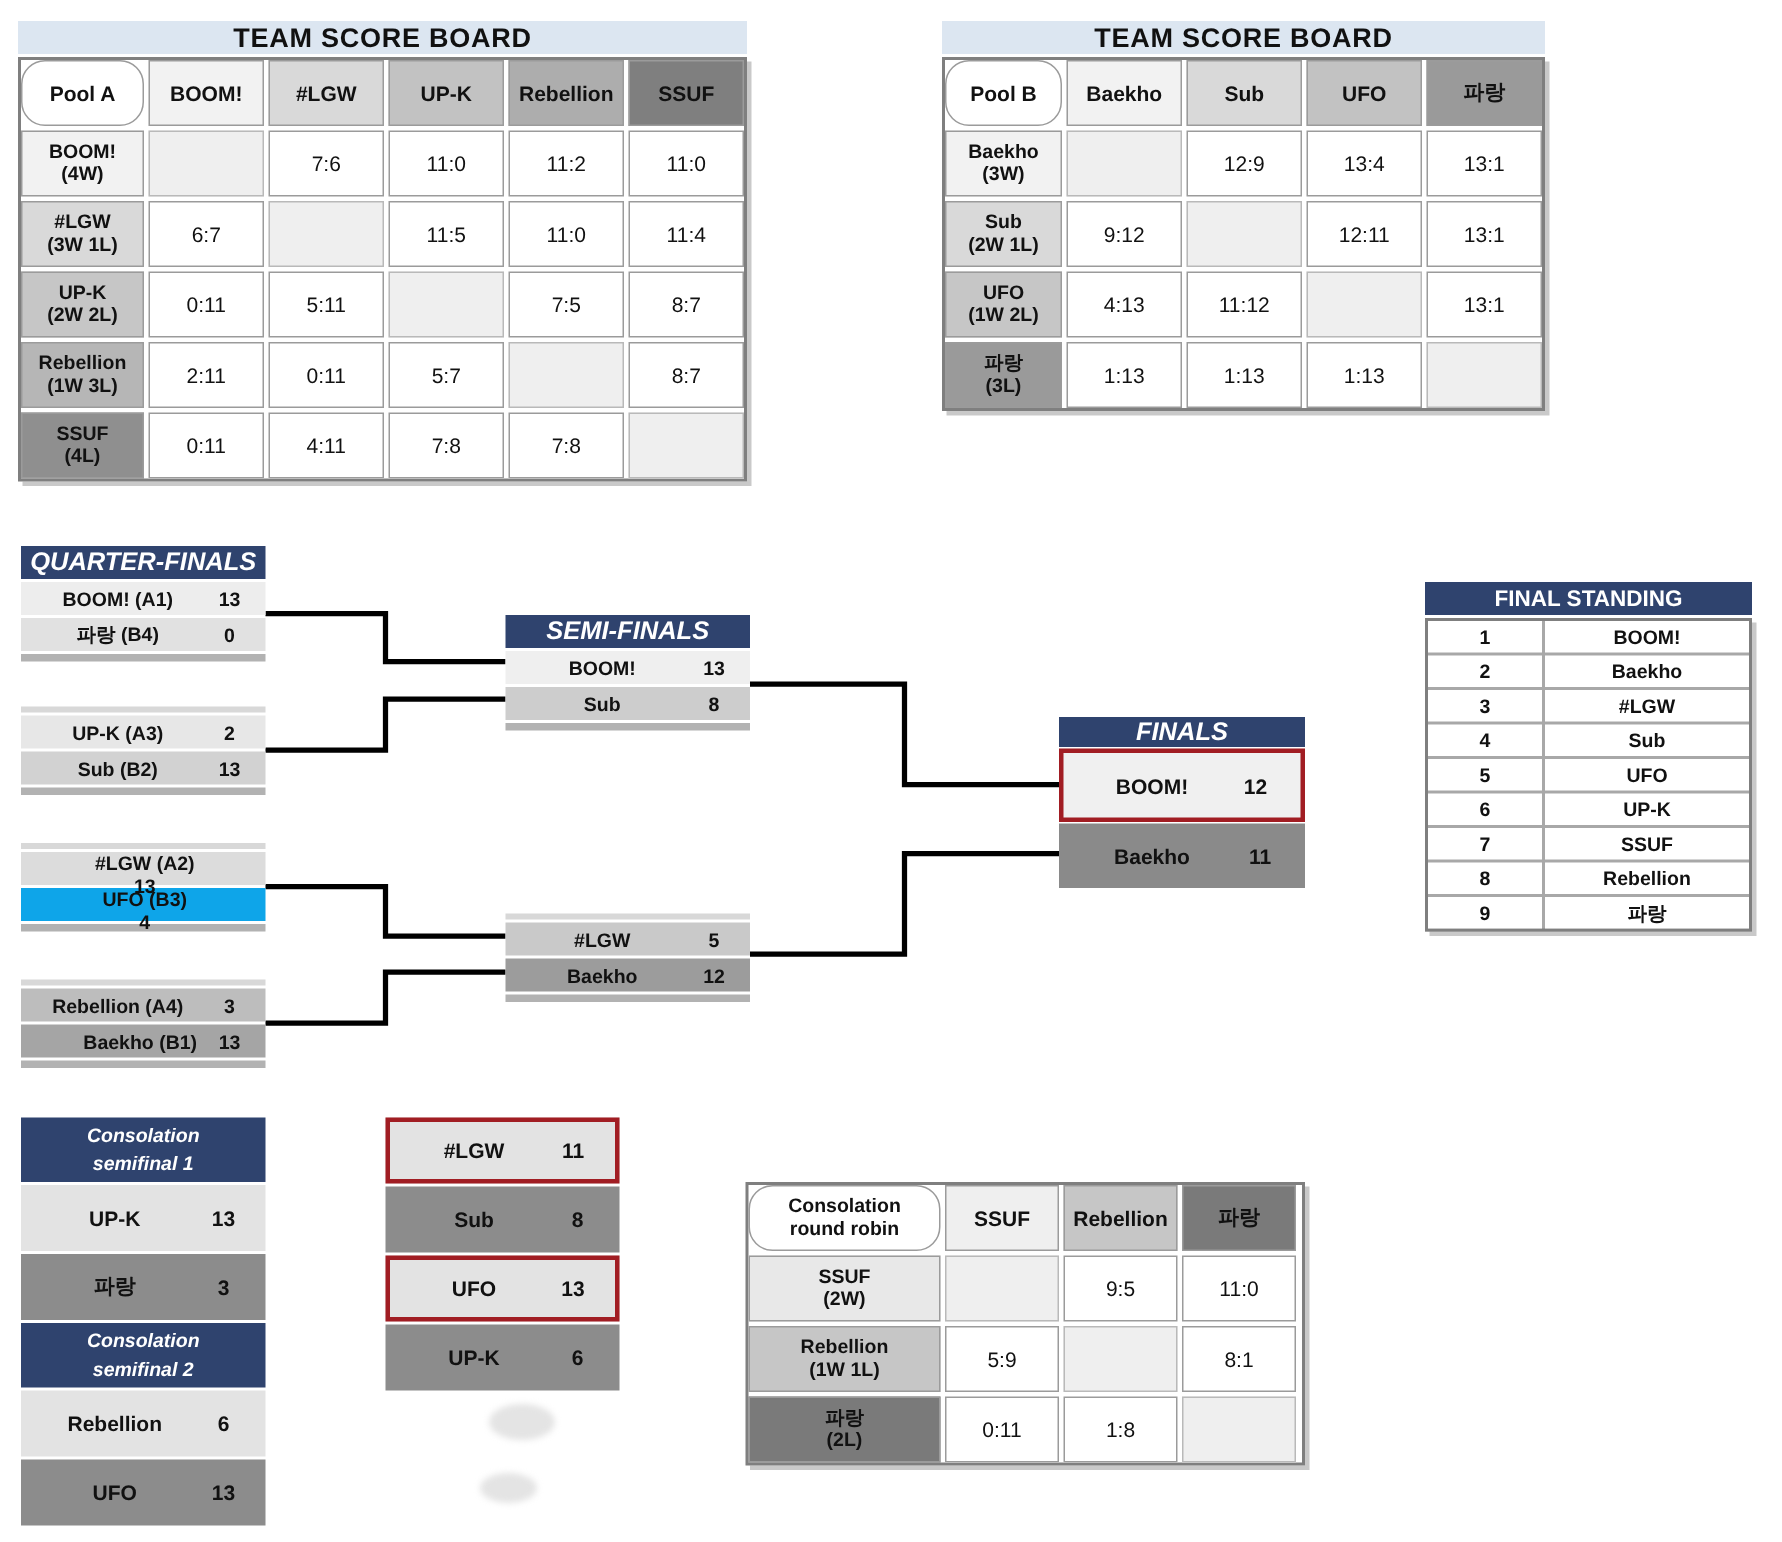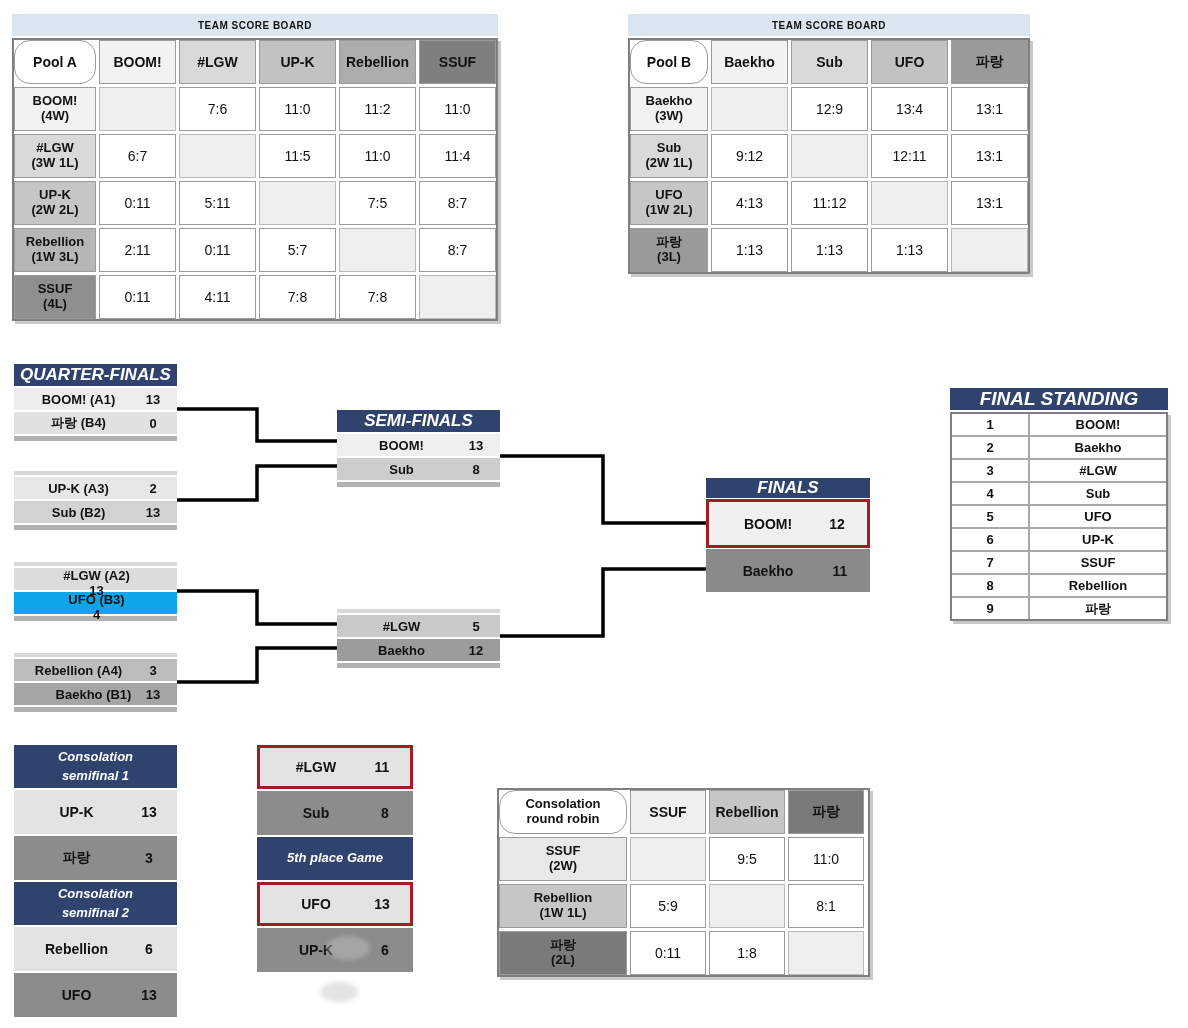--- a/index.html
+++ b/index.html
@@ -2,21 +2,21 @@
 <html><head>
 <meta charset="utf-8">
 <style>
   html,body{margin:0;padding:0;background:#fff;}
   .page{position:relative;width:1188px;height:1028px;background:#ffffff;overflow:hidden;
         font-family:"Liberation Sans", sans-serif;color:#111;}
   .abs{position:absolute;}
 
   
   .score-title{height:22px;background:#DCE6F1;display:flex;align-items:center;justify-content:center;
-               font-weight:bold;font-size:10px;letter-spacing:.5px;margin-bottom:2px;}
+               font-weight:bold;font-size:18px;letter-spacing:.5px;margin-bottom:2px;}
   .pool-grid{display:grid;gap:3px;background:#ffffff;border:2px solid #7F7F7F;
              box-shadow:3px 3px 0 #C9C9C9;padding:0;}
   .cell{border:1px solid #9B9B9B;display:flex;align-items:center;justify-content:center;
         font-size:14px;box-sizing:border-box;}
   .corner{background:#ffffff;font-weight:bold;border-radius:16px;}
   .colh{font-weight:bold;}
   .rowh{font-weight:bold;flex-direction:column;line-height:1.15;font-size:13px;text-align:center;}
   .score{background:#ffffff;}
   .diag{background:#EFEFEF;border-color:#B9B9B9;}
 
@@ -40,21 +40,21 @@
   .winner{border:3px solid #A11D23;}
   .frow{height:43px;display:flex;align-items:center;font-weight:bold;font-size:14px;
         padding:0 10px;margin-bottom:1px;box-sizing:border-box;}
   .frow .mname{flex:1;text-align:center;}
   .frow .mscore{width:40px;text-align:center;}
   .fwin{height:49px;border:3px solid #A11D23;}
   .strip-t{height:4px;background:#D8D8D8;margin-bottom:2px;}
   .strip-b{height:5px;background:#B2B2B2;}
 
   
-  .fs-head{height:22px;background:#2F436E;color:#fff;font-weight:bold;font-style:italic;font-size:19px;
+  .fs-head{height:22px;background:#2F436E;color:#fff;font-weight:bold;font-size:15px;
            display:flex;align-items:center;justify-content:center;margin-bottom:2px;}
   .fs-grid{display:grid;grid-template-columns:76px 136px;grid-auto-rows:21px;gap:2px;
            background:#A8A8A8;border:2px solid #7F7F7F;box-shadow:3px 3px 0 #C9C9C9;}
   .fs-cell{background:#fff;display:flex;align-items:center;justify-content:center;
            font-weight:bold;font-size:13px;}
 
   .smudge{position:absolute;background:rgba(195,195,195,.45);border-radius:50%;filter:blur(2px);}
   svg.lines{position:absolute;left:0;top:0;pointer-events:none;}
 </style>
 </head>
@@ -321,23 +321,20 @@
 
   <div class="abs" style="left:257px;top:745px;width:156px;">
     <div class="mrow2 winner" style="background-color: rgb(227, 227, 227);">
         <span class="mname">#LGW</span>
         <span class="mscore">11</span>
       </div>
     <div class="mrow2" style="background-color: rgb(140, 140, 140);">
         <span class="mname">Sub</span>
         <span class="mscore">8</span>
       </div>
-    <div class="mhead2">
-        <span>5th place Game</span>
-      </div>
     <div class="mrow2 winner" style="background-color: rgb(227, 227, 227);">
         <span class="mname">UFO</span>
         <span class="mscore">13</span>
       </div>
     <div class="mrow2" style="background-color: rgb(140, 140, 140);">
         <span class="mname">UP-K</span>
         <span class="mscore">6</span>
       </div>
   </div>
   <div class="smudge" style="left:326px;top:936px;width:44px;height:24px;"></div>

